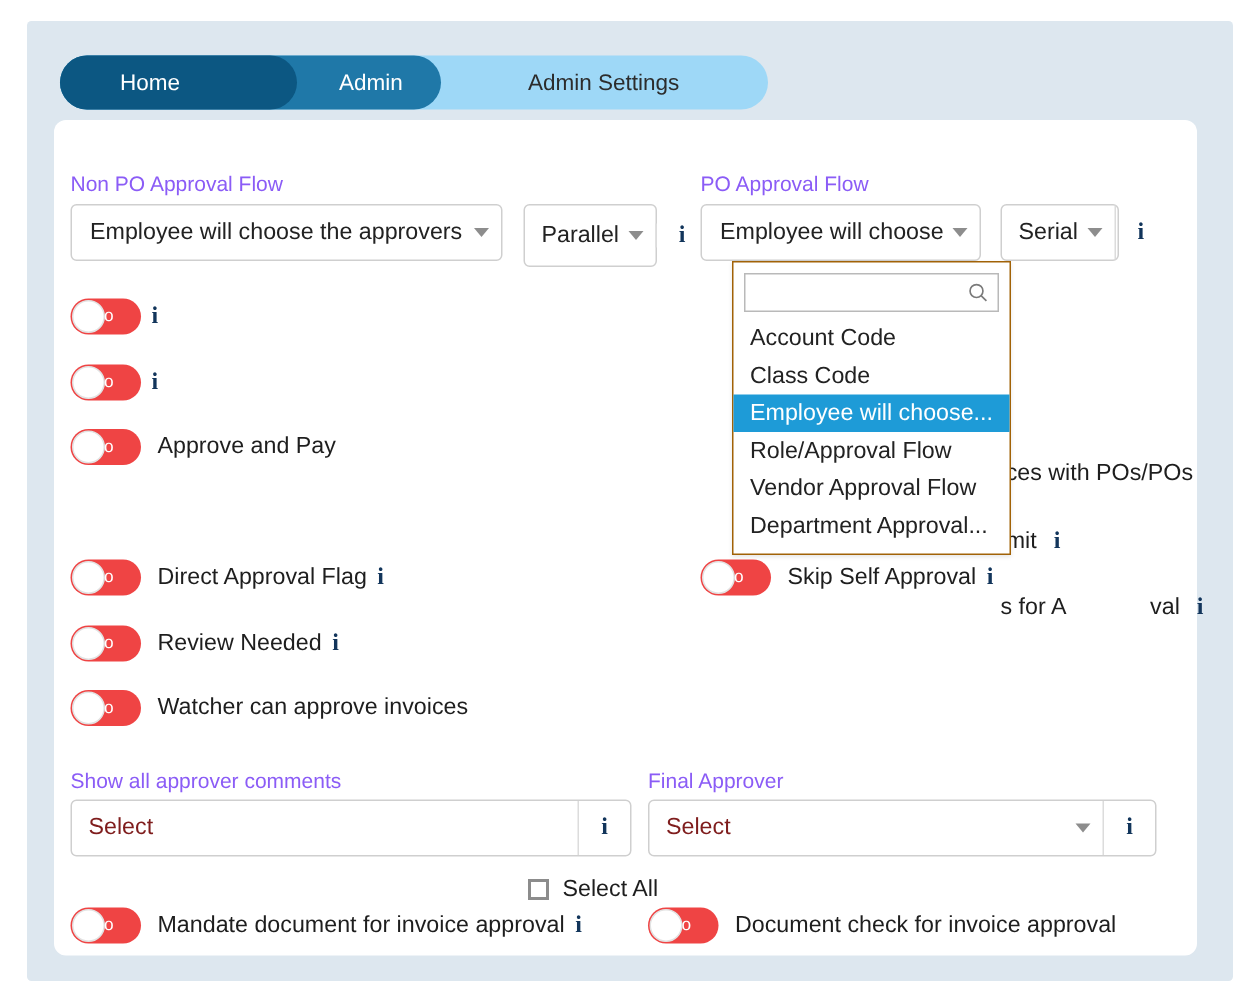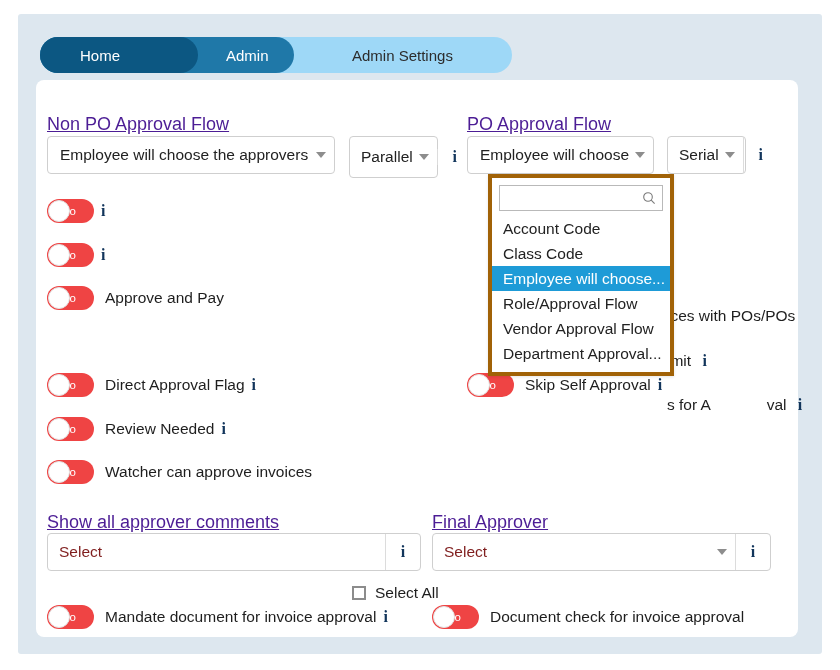--- a/index.html
+++ b/index.html
@@ -76,24 +76,23 @@
     left: 18px;
     top: 66px;
     width: 762px;
     height: 557px;
     background: #ffffff;
     border-radius: 8px;
   }
 
   .section-label {
     position: absolute;
-    font-size: 18px;
-    color: #4c1d95;
-    white-space: nowrap;
-    text-decoration: underline;
+    font-size: 14px;
+    color: #8b5cf6;
+    white-space: nowrap;
   }
 
   
   .sel {
     position: absolute;
     box-sizing: border-box;
     background: #ffffff;
     border: 1px solid #cfcfcf;
     border-radius: 4px;
     display: flex;
@@ -213,21 +212,21 @@
     background: #fff;
   }
 
   
   .dropdown {
     position: absolute;
     left: 470px;
     top: 160px;
     width: 186px;
     background: #ffffff;
-    border: 4px solid #a16207;
+    border: 1px solid #a16207;
     box-sizing: border-box;
     z-index: 50;
     box-shadow: 0 1px 3px rgba(0,0,0,.10);
   }
   .dd-search {
     margin: 7px 7px 5px 7px;
     height: 26px;
     border: 1px solid #b9b9b9;
     box-sizing: border-box;
     display: flex;

